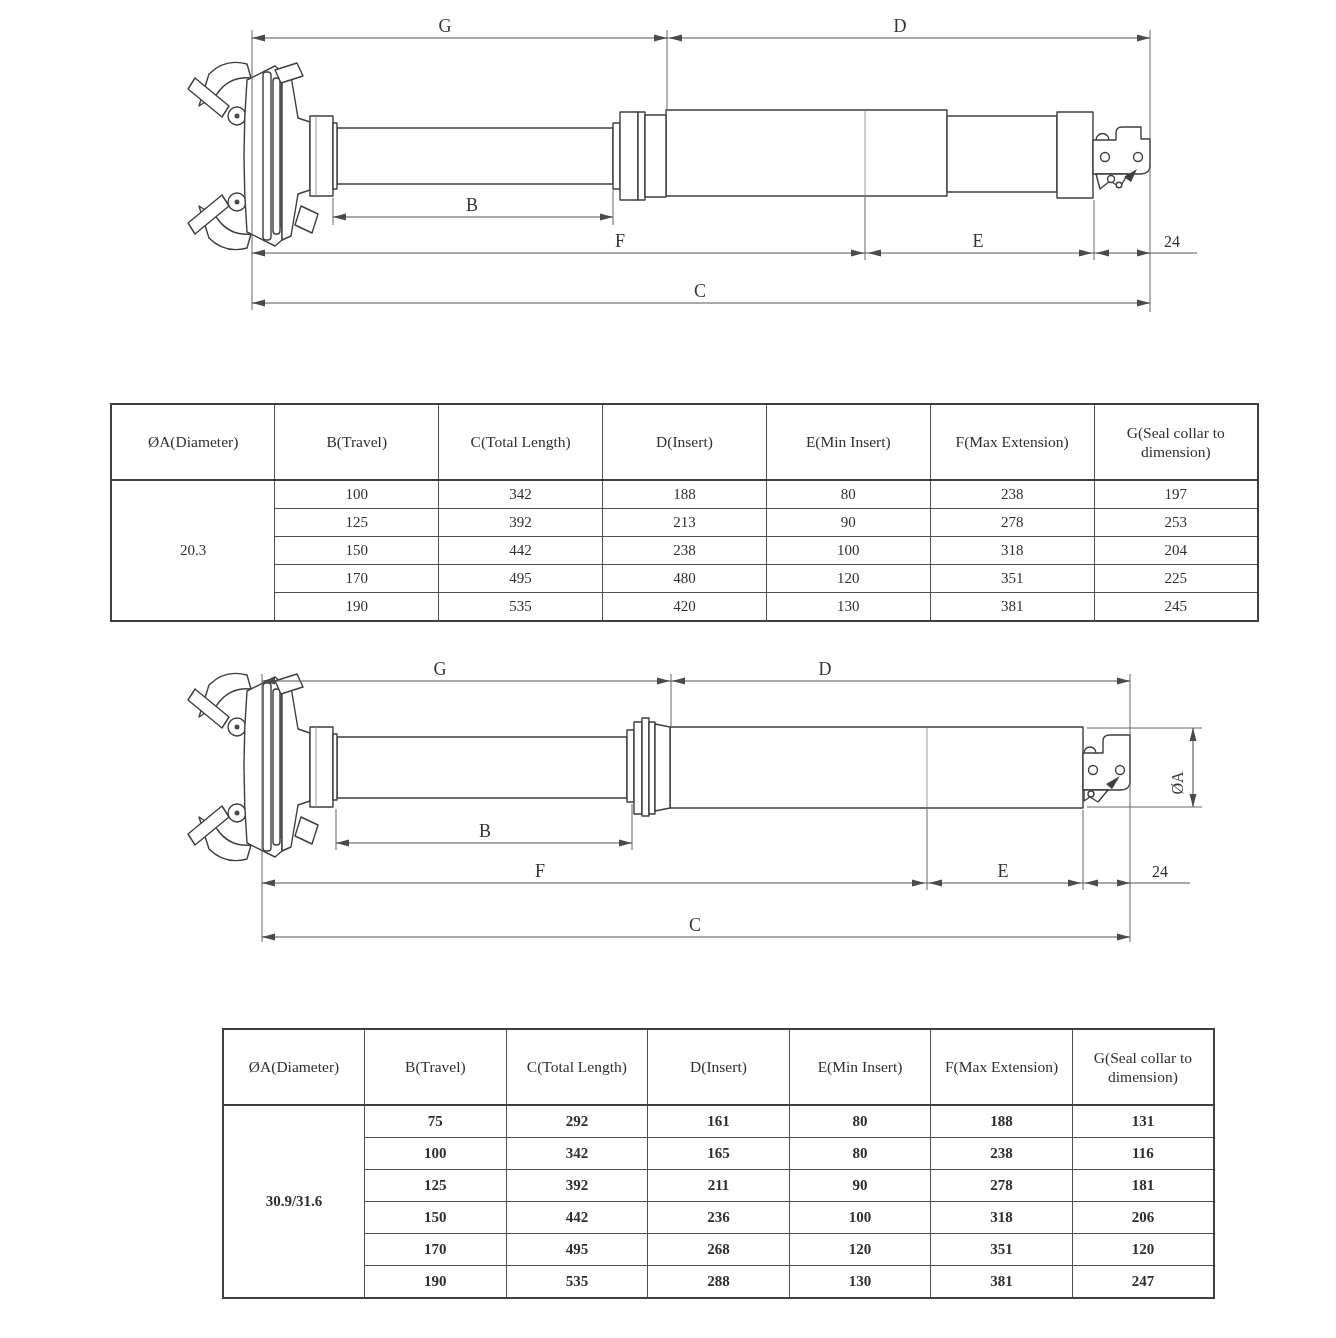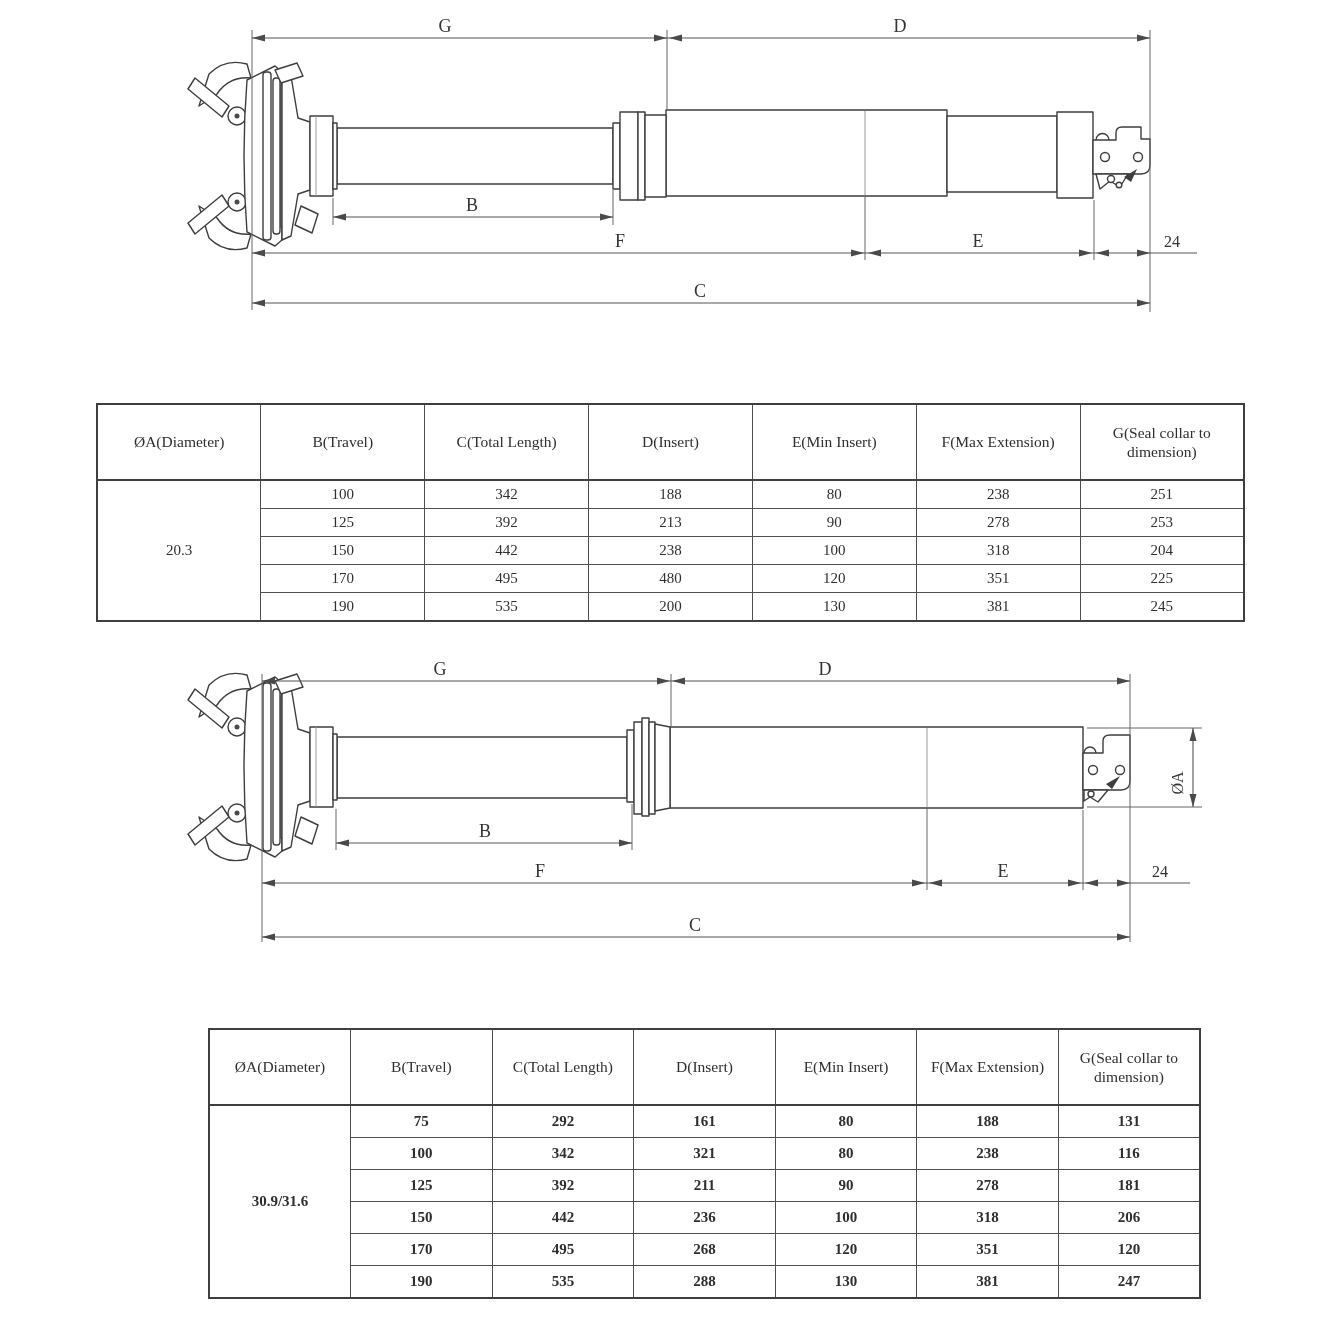--- a/index.html
+++ b/index.html
@@ -9,21 +9,21 @@
   
   .part{fill:#ffffff;stroke:#3e3e3e;stroke-width:1.4;stroke-linejoin:round;}
   .dim{stroke:#555;stroke-width:1.1;fill:none;}
   .ext{stroke:#666;stroke-width:1;fill:none;}
   .faint{stroke:#9a9a9a;stroke-width:1;fill:none;}
   .ah{fill:#4a4a4a;stroke:none;}
   .dark{fill:#3e3e3e;stroke:none;}
   .dimtext{font-family:"Liberation Serif","DejaVu Serif",serif;font-size:18px;fill:#333;}
   .dimtext.small{font-size:16px;}
   
-  .spec-table{position:absolute;}
+  .spec-table{position:absolute;margin-left:14px;}
   .spec-table table{border-collapse:collapse;table-layout:fixed;width:100%;border:2px solid #3f3f3f;}
   .spec-table th,.spec-table td{border:1.5px solid #4f4f4f;text-align:center;vertical-align:middle;
         color:#2f2f2f;padding:0 4px;font-weight:normal;}
   .spec-table th{font-size:15.5px;height:74px;line-height:1.25;border-bottom:2px solid #3f3f3f;}
   .spec-table td{font-size:15px;}
   .t1{left:96px;top:403px;width:1149px;}
   .t1 td{height:27px;}
   .t2{left:208px;top:1028px;width:993px;}
   .t2 td{height:31px;font-weight:bold;}
 </style>
@@ -133,21 +133,21 @@
           </tr>
         </thead>
         <tbody>
           <tr>
             <td rowspan="5">20.3</td>
             <td>100</td>
             <td>342</td>
             <td>188</td>
             <td>80</td>
             <td>238</td>
-            <td>251</td>
+            <td>197</td>
           </tr>
           <tr>
             <td>125</td>
             <td>392</td>
             <td>213</td>
             <td>90</td>
             <td>278</td>
             <td>253</td>
           </tr>
           <tr>
@@ -162,21 +162,21 @@
             <td>170</td>
             <td>495</td>
             <td>480</td>
             <td>120</td>
             <td>351</td>
             <td>225</td>
           </tr>
           <tr>
             <td>190</td>
             <td>535</td>
-            <td>200</td>
+            <td>420</td>
             <td>130</td>
             <td>381</td>
             <td>245</td>
           </tr>
         </tbody>
       </table>
   </div>
 
   <svg id="diag-bottom" class="diagram" style="top:640px" width="1336" height="340" viewBox="0 640 1336 340">
 
@@ -288,21 +288,21 @@
             <td>75</td>
             <td>292</td>
             <td>161</td>
             <td>80</td>
             <td>188</td>
             <td>131</td>
           </tr>
           <tr>
             <td>100</td>
             <td>342</td>
-            <td>321</td>
+            <td>165</td>
             <td>80</td>
             <td>238</td>
             <td>116</td>
           </tr>
           <tr>
             <td>125</td>
             <td>392</td>
             <td>211</td>
             <td>90</td>
             <td>278</td>

